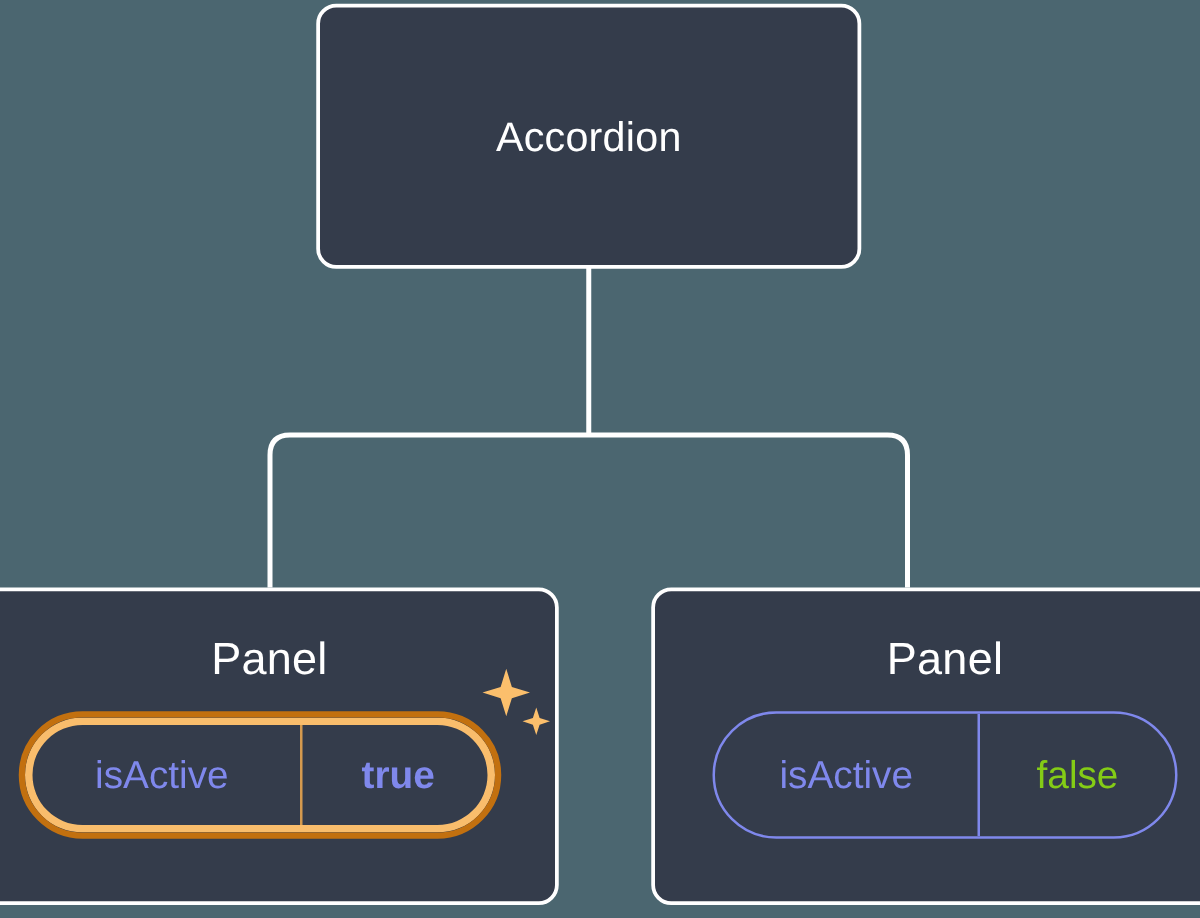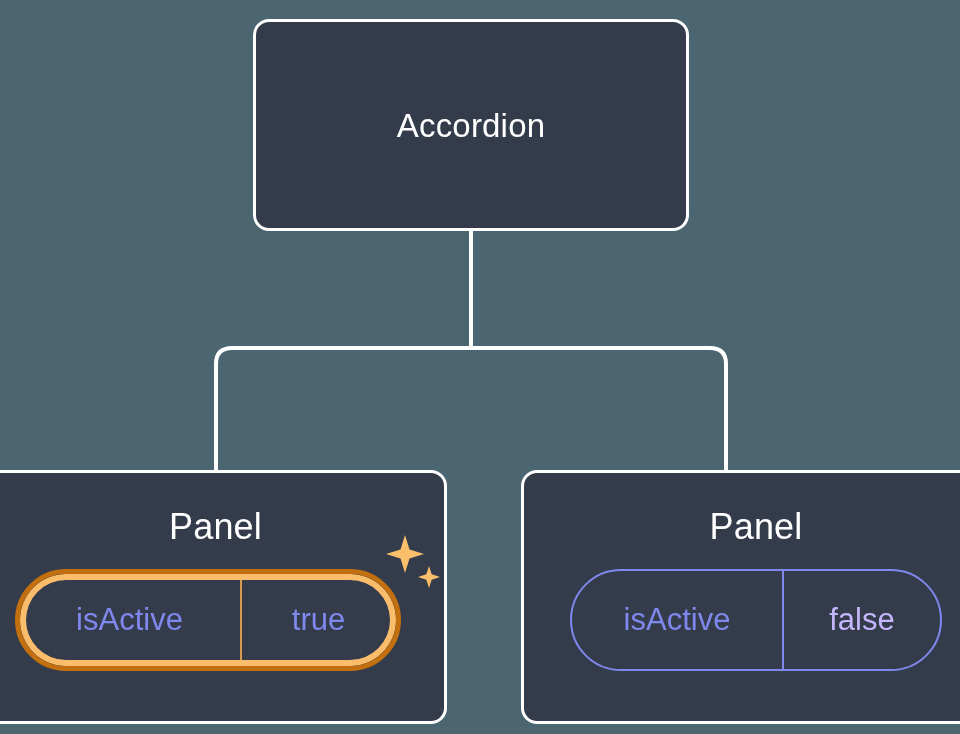--- a/index.html
+++ b/index.html
@@ -41,21 +41,21 @@
     background: #343c4b;
     border: 3px solid #ffffff;
     border-radius: 16px;
     display: flex;
     flex-direction: column;
     align-items: center;
   }
 
   .node-root {
     left: 253px;
-    top: 19px;
+    top: 3px;
     width: 436px;
     height: 212px;
     justify-content: center;
   }
 
   .node-title {
     color: #ffffff;
     font-size: 33px;
     font-weight: 400;
     letter-spacing: 0.2px;
@@ -116,21 +116,21 @@
     white-space: nowrap;
   }
 
   .pill-key {
     color: #7f88ec;
     font-size: 31px;
     font-weight: 400;
   }
 
   .pill-val {
-    color: #c4b5fd;
+    color: #84cc16;
     font-size: 31px;
     font-weight: 400;
   }
 
   
   .pill-default {
     border: 2px solid #7f88ec;
     width: 372px;
   }
   .pill-default .pill-key {
@@ -150,21 +150,21 @@
     background: #343c4b;
   }
   .pill-highlight .pill-key {
     flex: 0 0 222px;
     border-right: 2px solid #d59a4e;
     margin: 6px 0;
   }
   .pill-highlight .pill-val {
     flex: 1 1 auto;
     margin: 6px 4px;
-    font-weight: normal;
+    font-weight: bold;
   }
   .pill-highlight .pill-key,
   .pill-highlight .pill-val {
     color: #7f88ec;
   }
 
   
   .sparkles {
     position: absolute;
     right: -46px;

